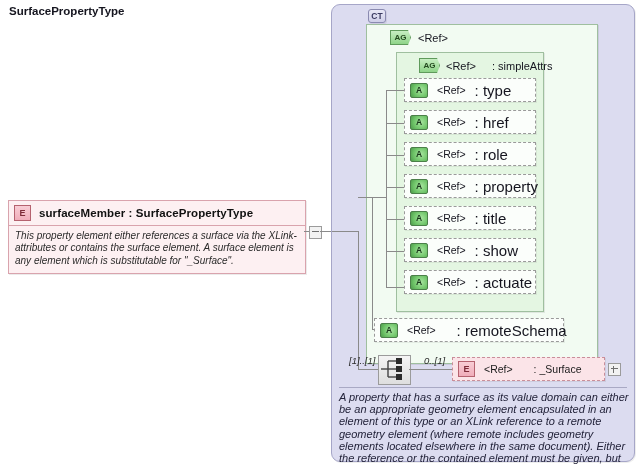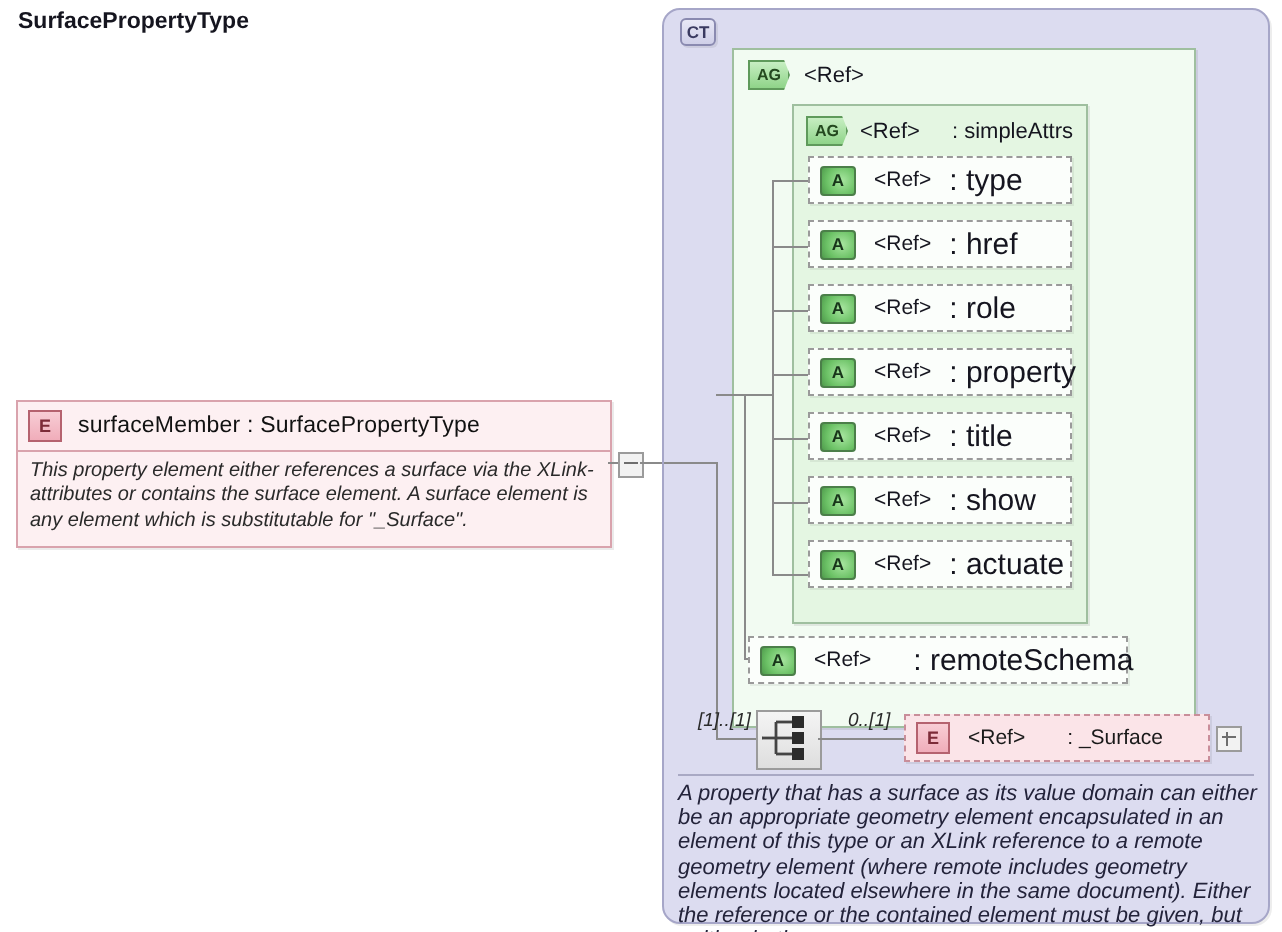--- a/index.html
+++ b/index.html
@@ -29,21 +29,21 @@
   .badge{
     width:15px;height:14px;
     border:1px solid #b5626f;
     background:linear-gradient(180deg,#f6c8d0,#eda8b6);
     color:#7d2b38;
     font-size:9px;font-weight:bold;
     display:flex;align-items:center;justify-content:center;
     flex:none;
   }
   .badge.e{background:linear-gradient(180deg,#f8cdd5,#f0adba);}
-  .elem-title{font-size:11.5px;font-weight:normal;color:#111;letter-spacing:.1px;}
+  .elem-title{font-size:11.5px;font-weight:bold;color:#111;letter-spacing:.1px;}
   .elem-doc{
     padding:4px 7px 6px 6px;
     font-style:italic;font-size:10px;line-height:12.4px;color:#2a2a2a;
   }
 
   
   .collapse-box{
     position:absolute;left:309px;top:226px;width:11px;height:11px;
     border:1px solid #9b9b9b;background:#f2f2f2;
   }
@@ -66,21 +66,21 @@
     box-shadow:1px 1px 0 rgba(0,0,0,.07);
     box-sizing:border-box;
   }
   .ct-head{
     position:absolute;left:9px;top:5px;
     display:flex;align-items:center;gap:7px;
   }
   .badge.ct{
     width:18px;height:14px;border:1px solid #8a8ab0;border-radius:3px;
     background:linear-gradient(180deg,#e8e8f6,#cfcfe8);
-    color:#3a3a60;font-size:8.5px;
+    color:#3a3a60;font-size:8.5px;margin-left:28px;
   }
   .ct-title{font-size:11.5px;color:#15151f;font-weight:bold;}
 
   
   .ag-outer{
     position:absolute;left:366px;top:24px;width:232px;height:340px;
     background:#f2fbf2;
     border:1px solid #9fbf9f;
     box-sizing:border-box;
     box-shadow:1px 1px 0 rgba(0,0,0,.08);
@@ -96,20 +96,21 @@
   }
   .ag-inner-head{position:absolute;left:7px;top:5px;display:flex;align-items:center;gap:6px;}
 
   .badge.ag{
     width:19px;height:13px;flex:none;
     background:linear-gradient(180deg,#c7eec2,#8fd489);
     border:1px solid #5f9a5b;
     color:#24491f;font-size:8px;font-weight:bold;
     display:flex;align-items:center;justify-content:center;
     clip-path:polygon(0 0,86% 0,100% 50%,86% 100%,0 100%);
+    margin-left:16px;
   }
   .badge.a{
     width:16px;height:13px;flex:none;
     background:radial-gradient(circle at 62% 48%,#a8e6a0,#6cc266 62%,#4f9a4c);
     border:1px solid #4b7f49;
     color:#18351a;font-size:8.5px;font-weight:bold;
     display:flex;align-items:center;justify-content:center;
     border-radius:2px;
   }
   .grp-title{font-size:11px;color:#15151f;white-space:nowrap;}

